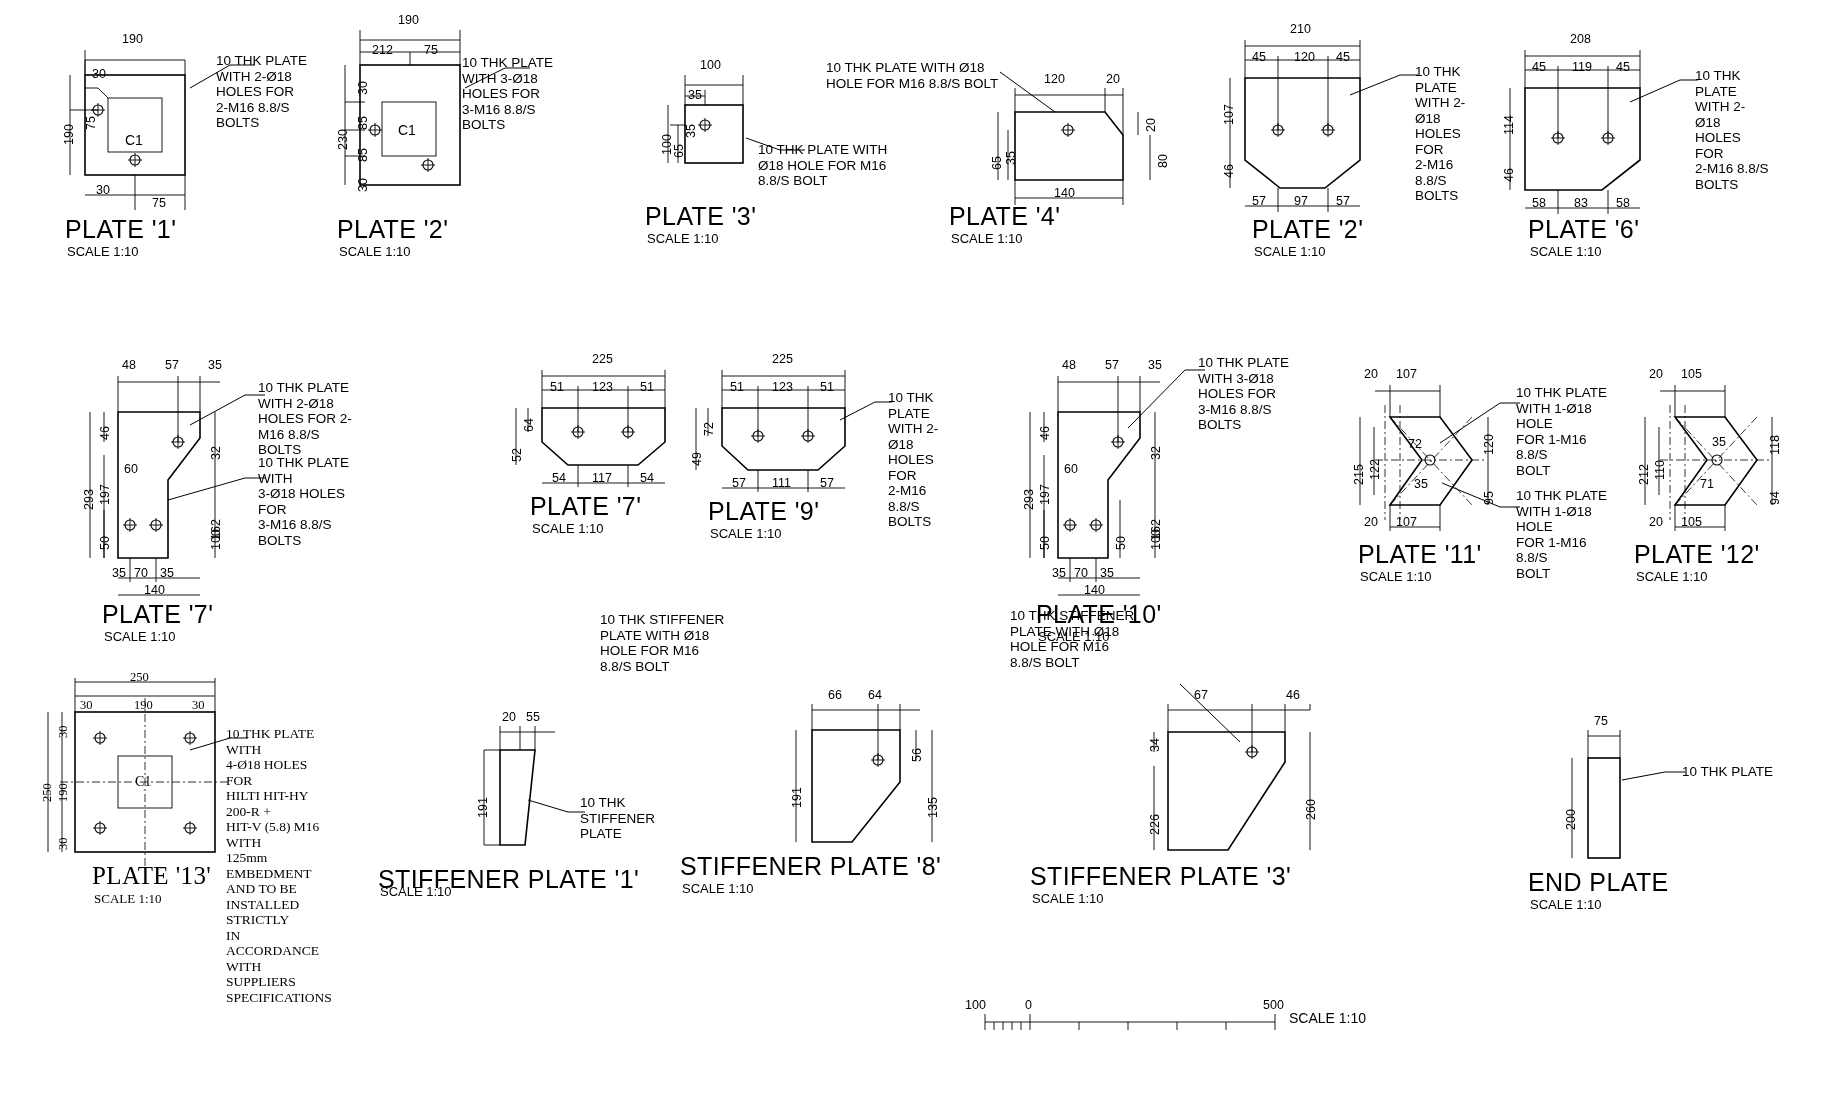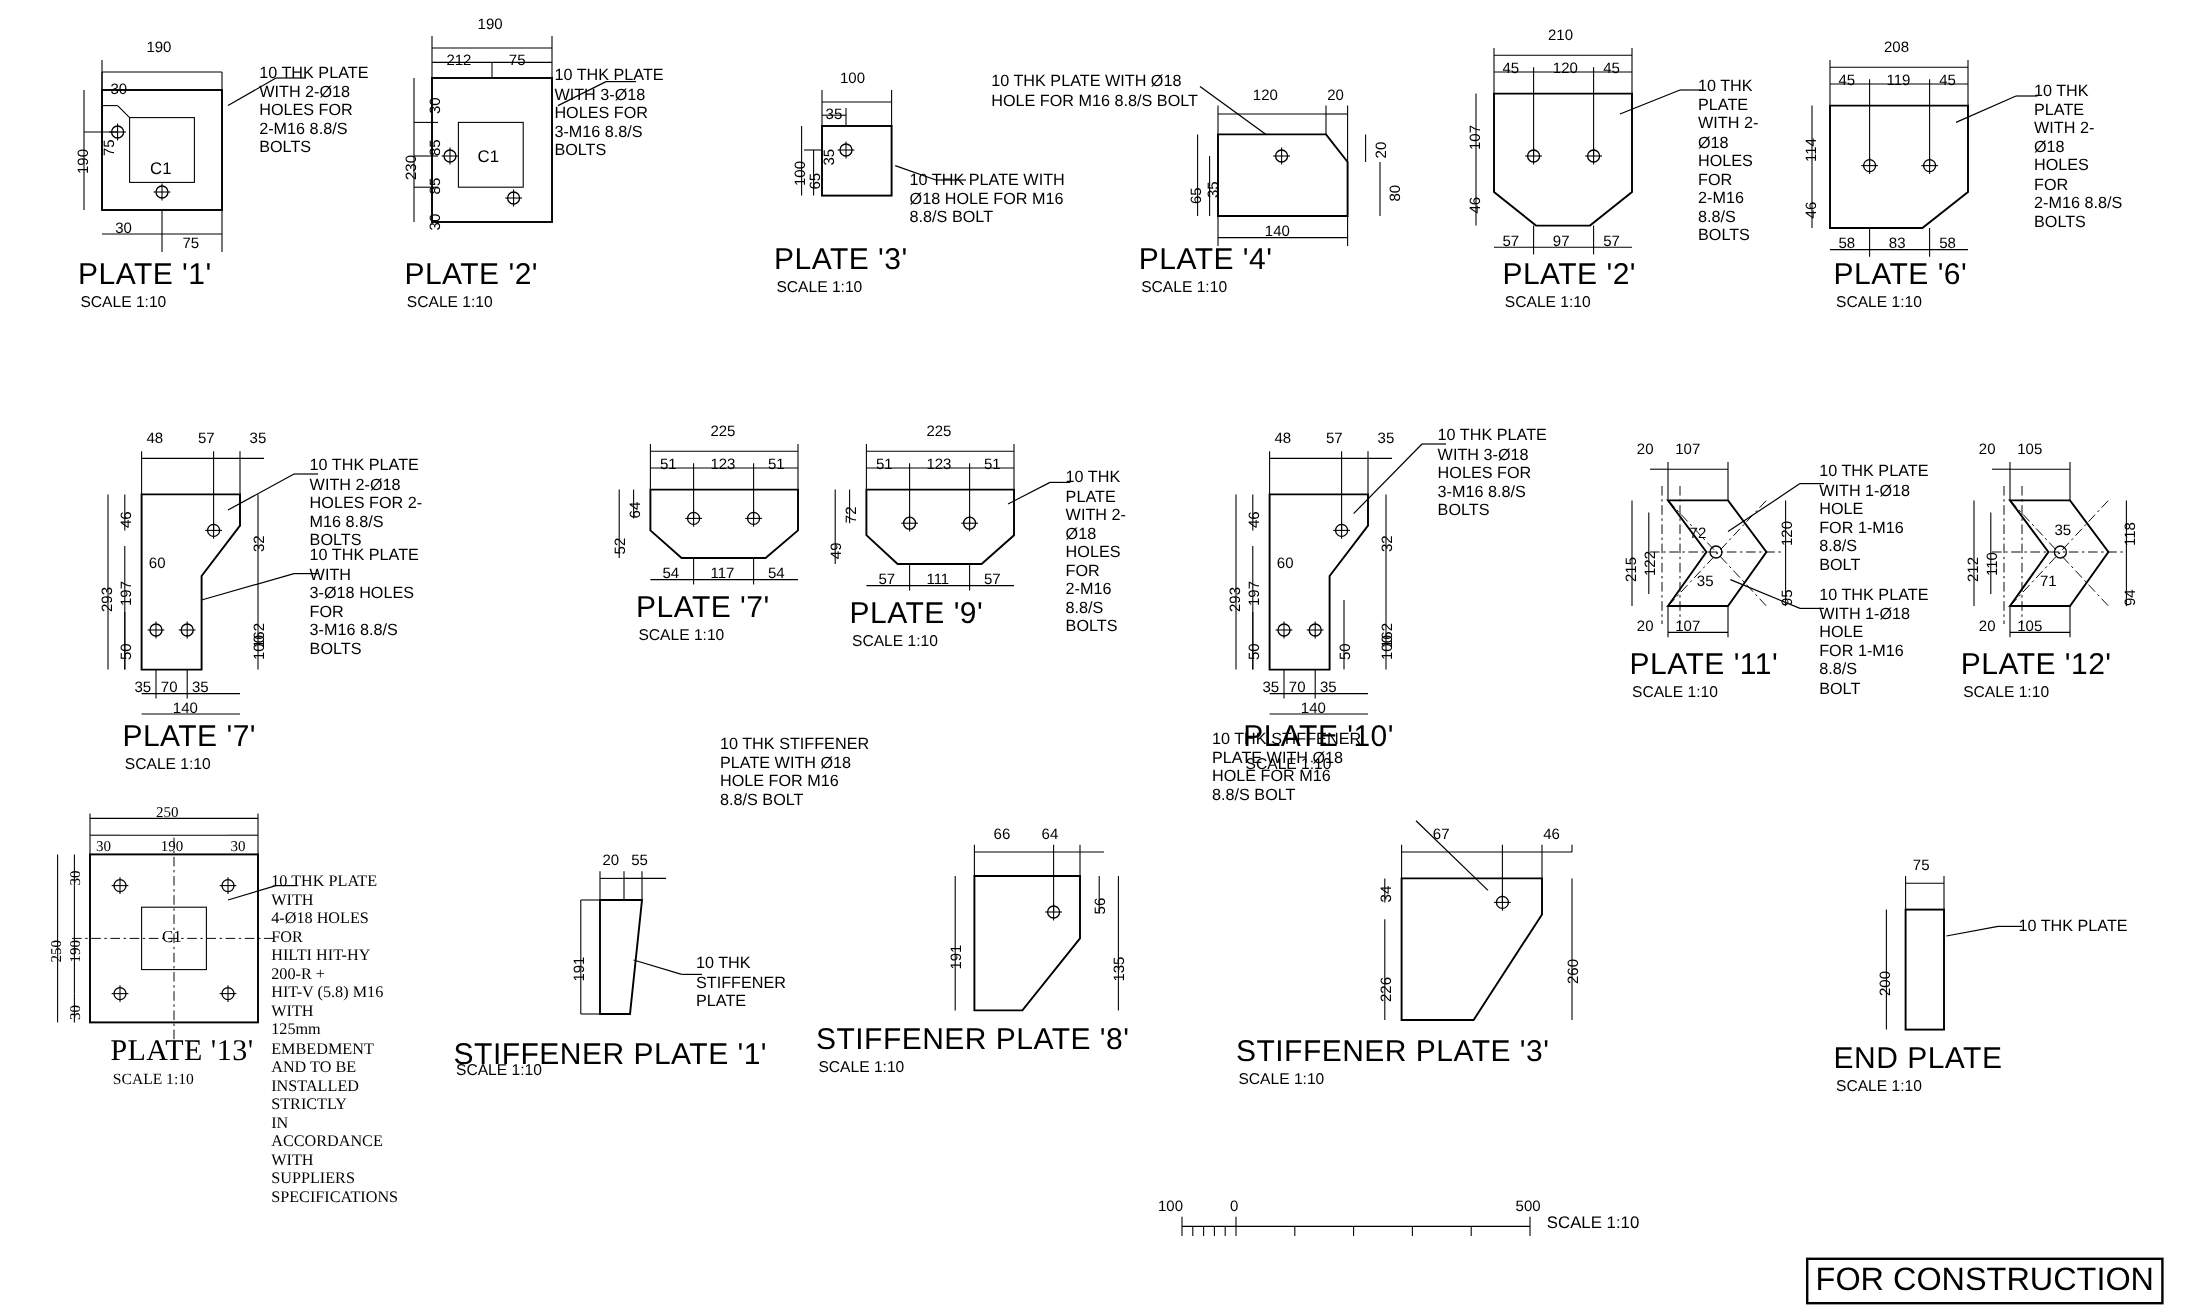--- a/index.html
+++ b/index.html
@@ -695,15 +695,14 @@
       <line class="thin" x1="153" y1="22" x2="153" y2="30"></line>
       <line class="thin" x1="202" y1="22" x2="202" y2="30"></line>
       <line class="thin" x1="251" y1="22" x2="251" y2="30"></line>
     </svg>
     <div class="dim" style="position:absolute;left:-10px;top:-2px;">100</div>
     <div class="dim" style="position:absolute;left:50px;top:-2px;">0</div>
     <div class="dim" style="position:absolute;left:288px;top:-2px;">500</div>
     <div style="position:absolute;left:314px;top:10px;font-size:14px;white-space:nowrap;">SCALE 1:10</div>
   </div>
 
-  <div class="fc" style="left:1505px;top:1048px;">FOR CONSTRUCTION</div>
 
 </div>
 
 </body></html>

